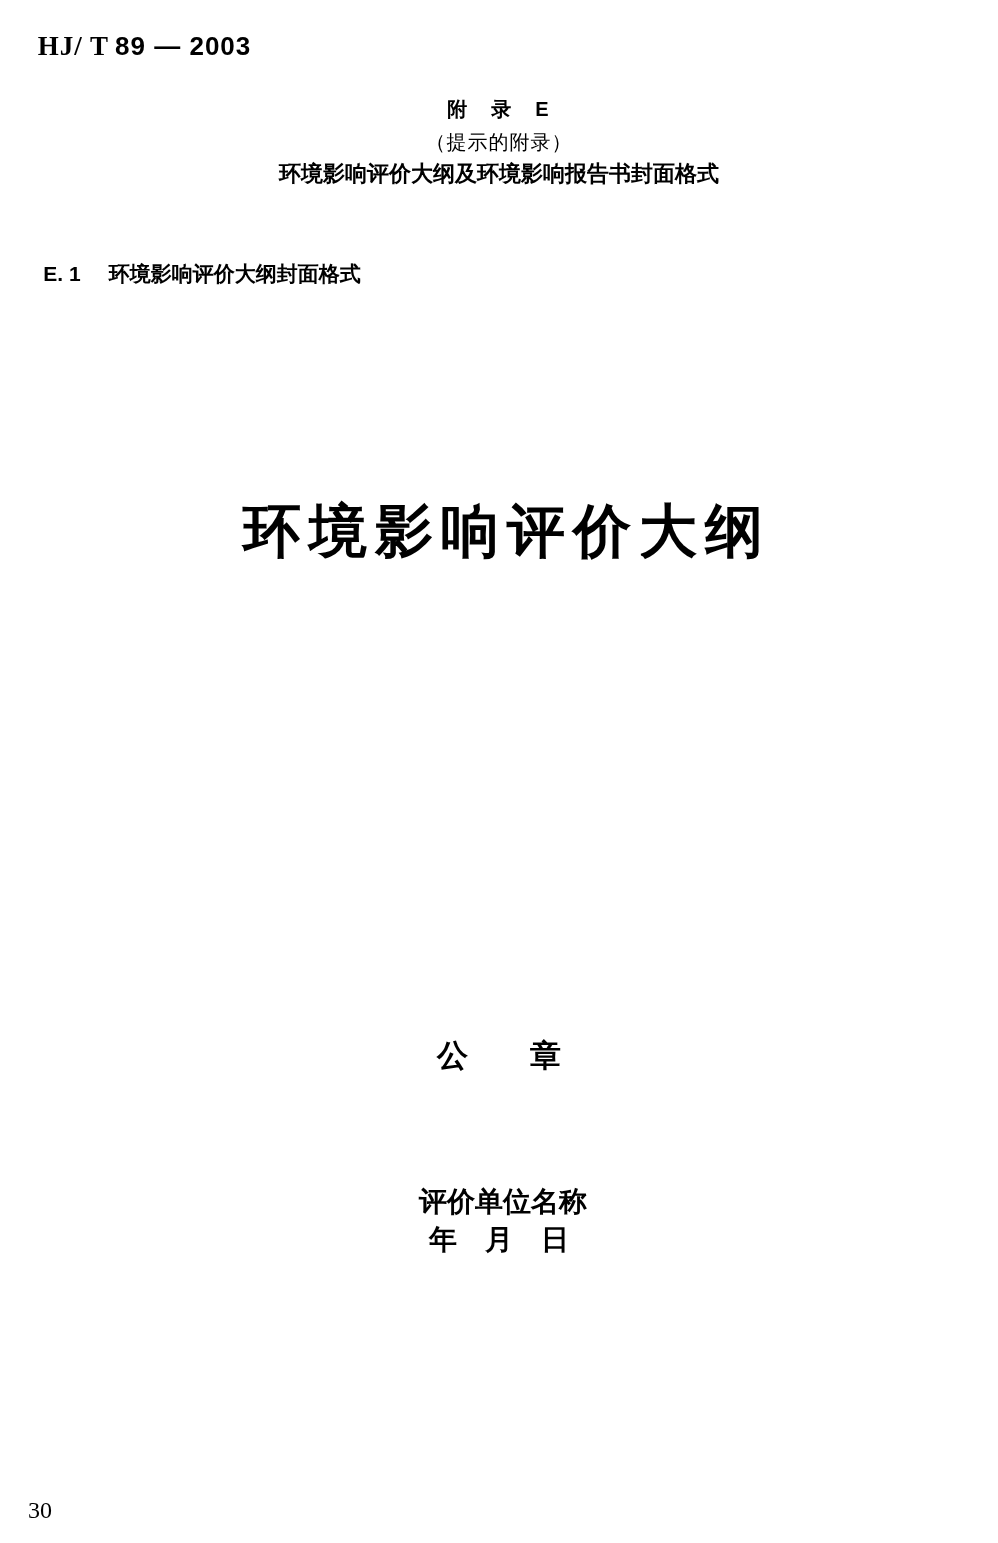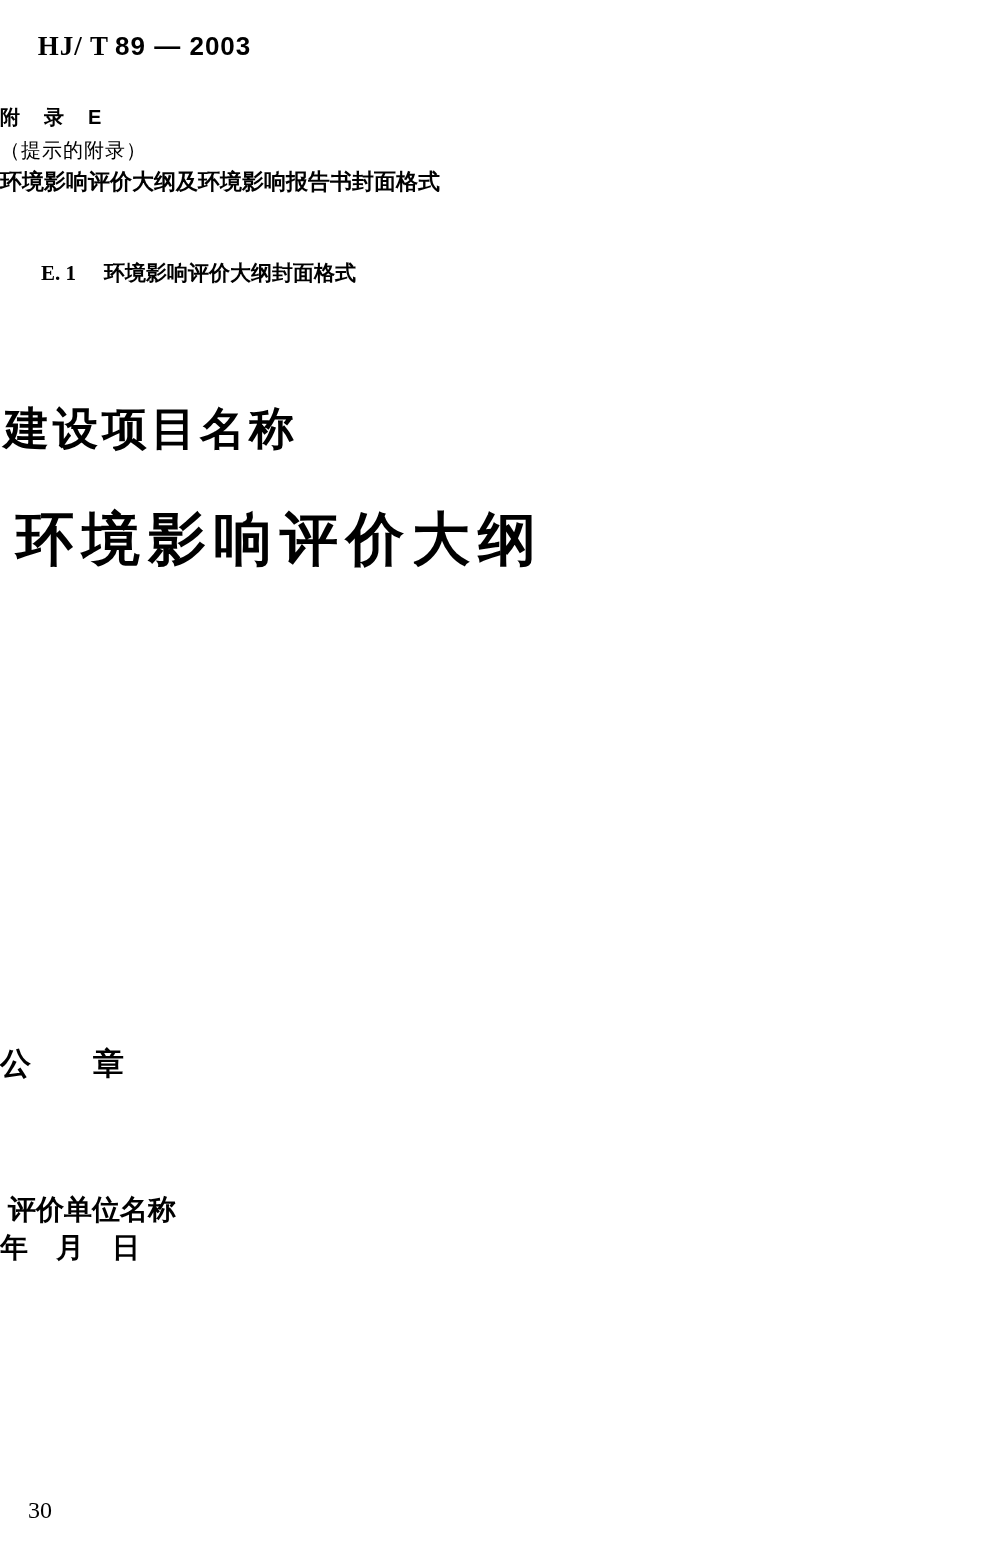--- a/index.html
+++ b/index.html
@@ -37,23 +37,23 @@
     font-family: "Liberation Sans", sans-serif;
     font-weight: bold;
     font-size: 26px;
     margin-left: 6px;
     letter-spacing: 1px;
   }
   .centered {
     position: absolute;
     left: 0;
     right: 0;
+    text-align: center;
     line-height: 1;
     white-space: pre;
-    margin-top: 8px;
   }
   .appendix-title {
     top: 99px;
     font-size: 20px;
     font-weight: bold;
     letter-spacing: 2px;
   }
   .appendix-subtitle {
     top: 132px;
     font-family: "Liberation Serif", serif;
@@ -67,21 +67,20 @@
     font-weight: bold;
   }
   .section-line {
     position: absolute;
     top: 242px;
     left: 20px;
     line-height: 1;
     font-size: 21px;
     font-weight: bold;
     white-space: pre;
-    font-family: Liberation Serif, serif;
   }
   .section-number {
     margin-right: 28px;
   }
   .project-name {
     top: 398px;
     font-size: 45px;
     font-weight: bold;
     letter-spacing: 4px;
     padding-left: 4px;
@@ -130,21 +129,20 @@
   <div class="centered appendix-title">附　录　E</div>
 
   <div class="centered appendix-heading">环境影响评价大纲及环境影响报告书封面格式</div>
 
   <div class="centered appendix-subtitle">（提示的附录）</div>
 
   <div class="section-line">
     <span class="section-number">E. 1</span><span class="section-title">环境影响评价大纲封面格式</span>
   </div>
 
-  <div class="centered project-name">建设项目名称</div>
 
   <div class="centered outline-title">环境影响评价大纲</div>
 
   <div class="centered seal">公　　章</div>
 
   <div class="centered agency">评价单位名称</div>
 
   <div class="centered date-line">年　月　日</div>
 
   <div class="page-number">30</div>

